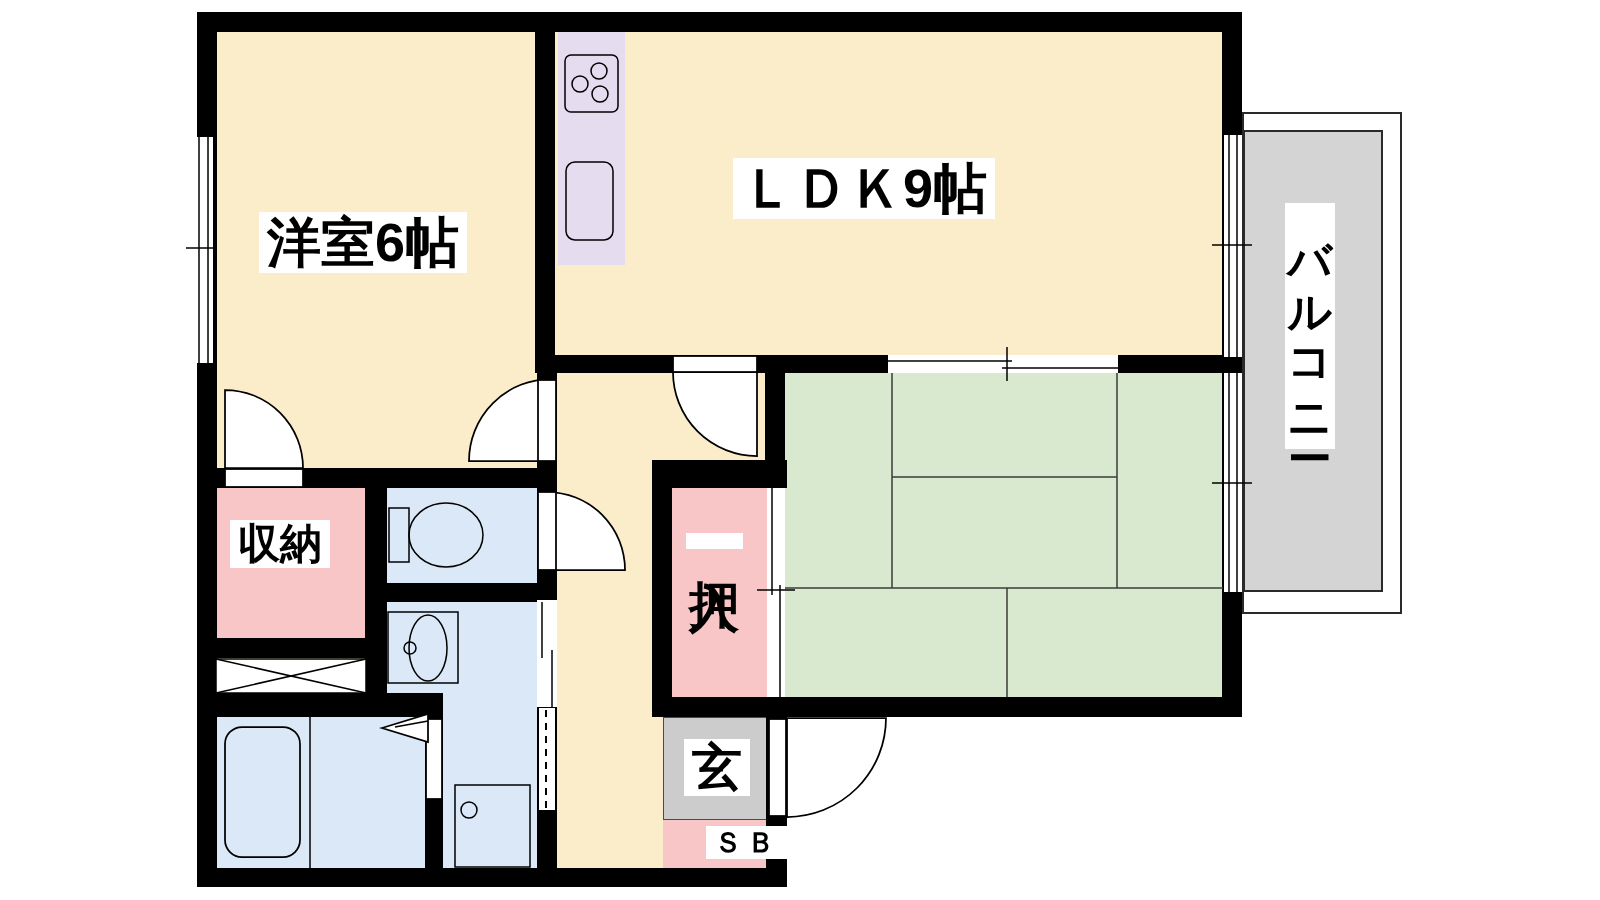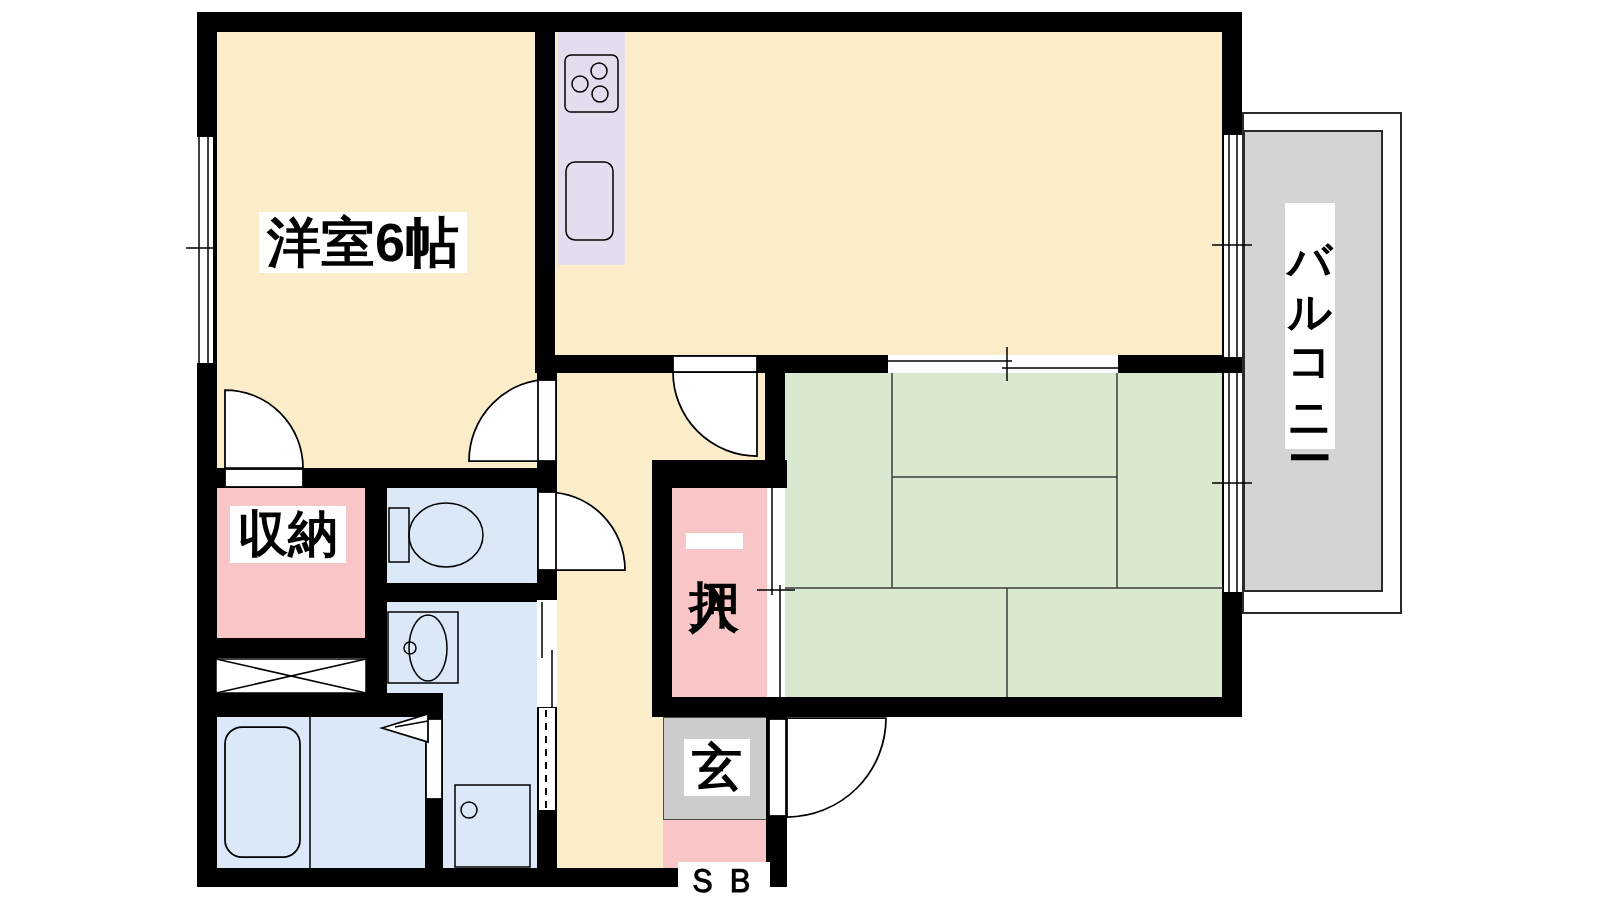--- a/index.html
+++ b/index.html
@@ -175,19 +175,20 @@
     <g stroke="#3a3a3a" stroke-width="1.5">
       <line x1="892" y1="373" x2="892" y2="588"></line>
       <line x1="1117" y1="373" x2="1117" y2="588"></line>
       <line x1="892" y1="477" x2="1117" y2="477"></line>
       <line x1="785" y1="588" x2="1223" y2="588"></line>
       <line x1="1007" y1="588" x2="1007" y2="697"></line>
     </g>
   </svg>
 
   <div class="lbl h" style="left:259px;top:212px;font-size:54px;">洋室6帖</div>
-  <div class="lbl h" style="left:230px;top:506px;font-size:50px;">収納</div>
+  <div class="lbl h" style="left:733px;top:158px;font-size:54px;">ＬＤＫ9帖</div>
+  <div class="lbl h" style="left:230px;top:520px;font-size:42px;">収納</div>
   <div class="lbl v" style="left:686px;top:533px;font-size:50px;">押入</div>
   <div class="lbl h" style="left:684px;top:739px;font-size:50px;">玄</div>
-  <div class="lbl h" style="left:678px;top:826px;font-size:33px;letter-spacing:5px;margin-top:36px;">ＳＢ</div>
+  <div class="lbl h" style="left:706px;top:826px;font-size:28px;letter-spacing:5px;">ＳＢ</div>
   <div class="lbl v" style="left:1285px;top:203px;font-size:44px;letter-spacing:6px;">バルコニー</div>
 
 </div>
 
 </body></html>

